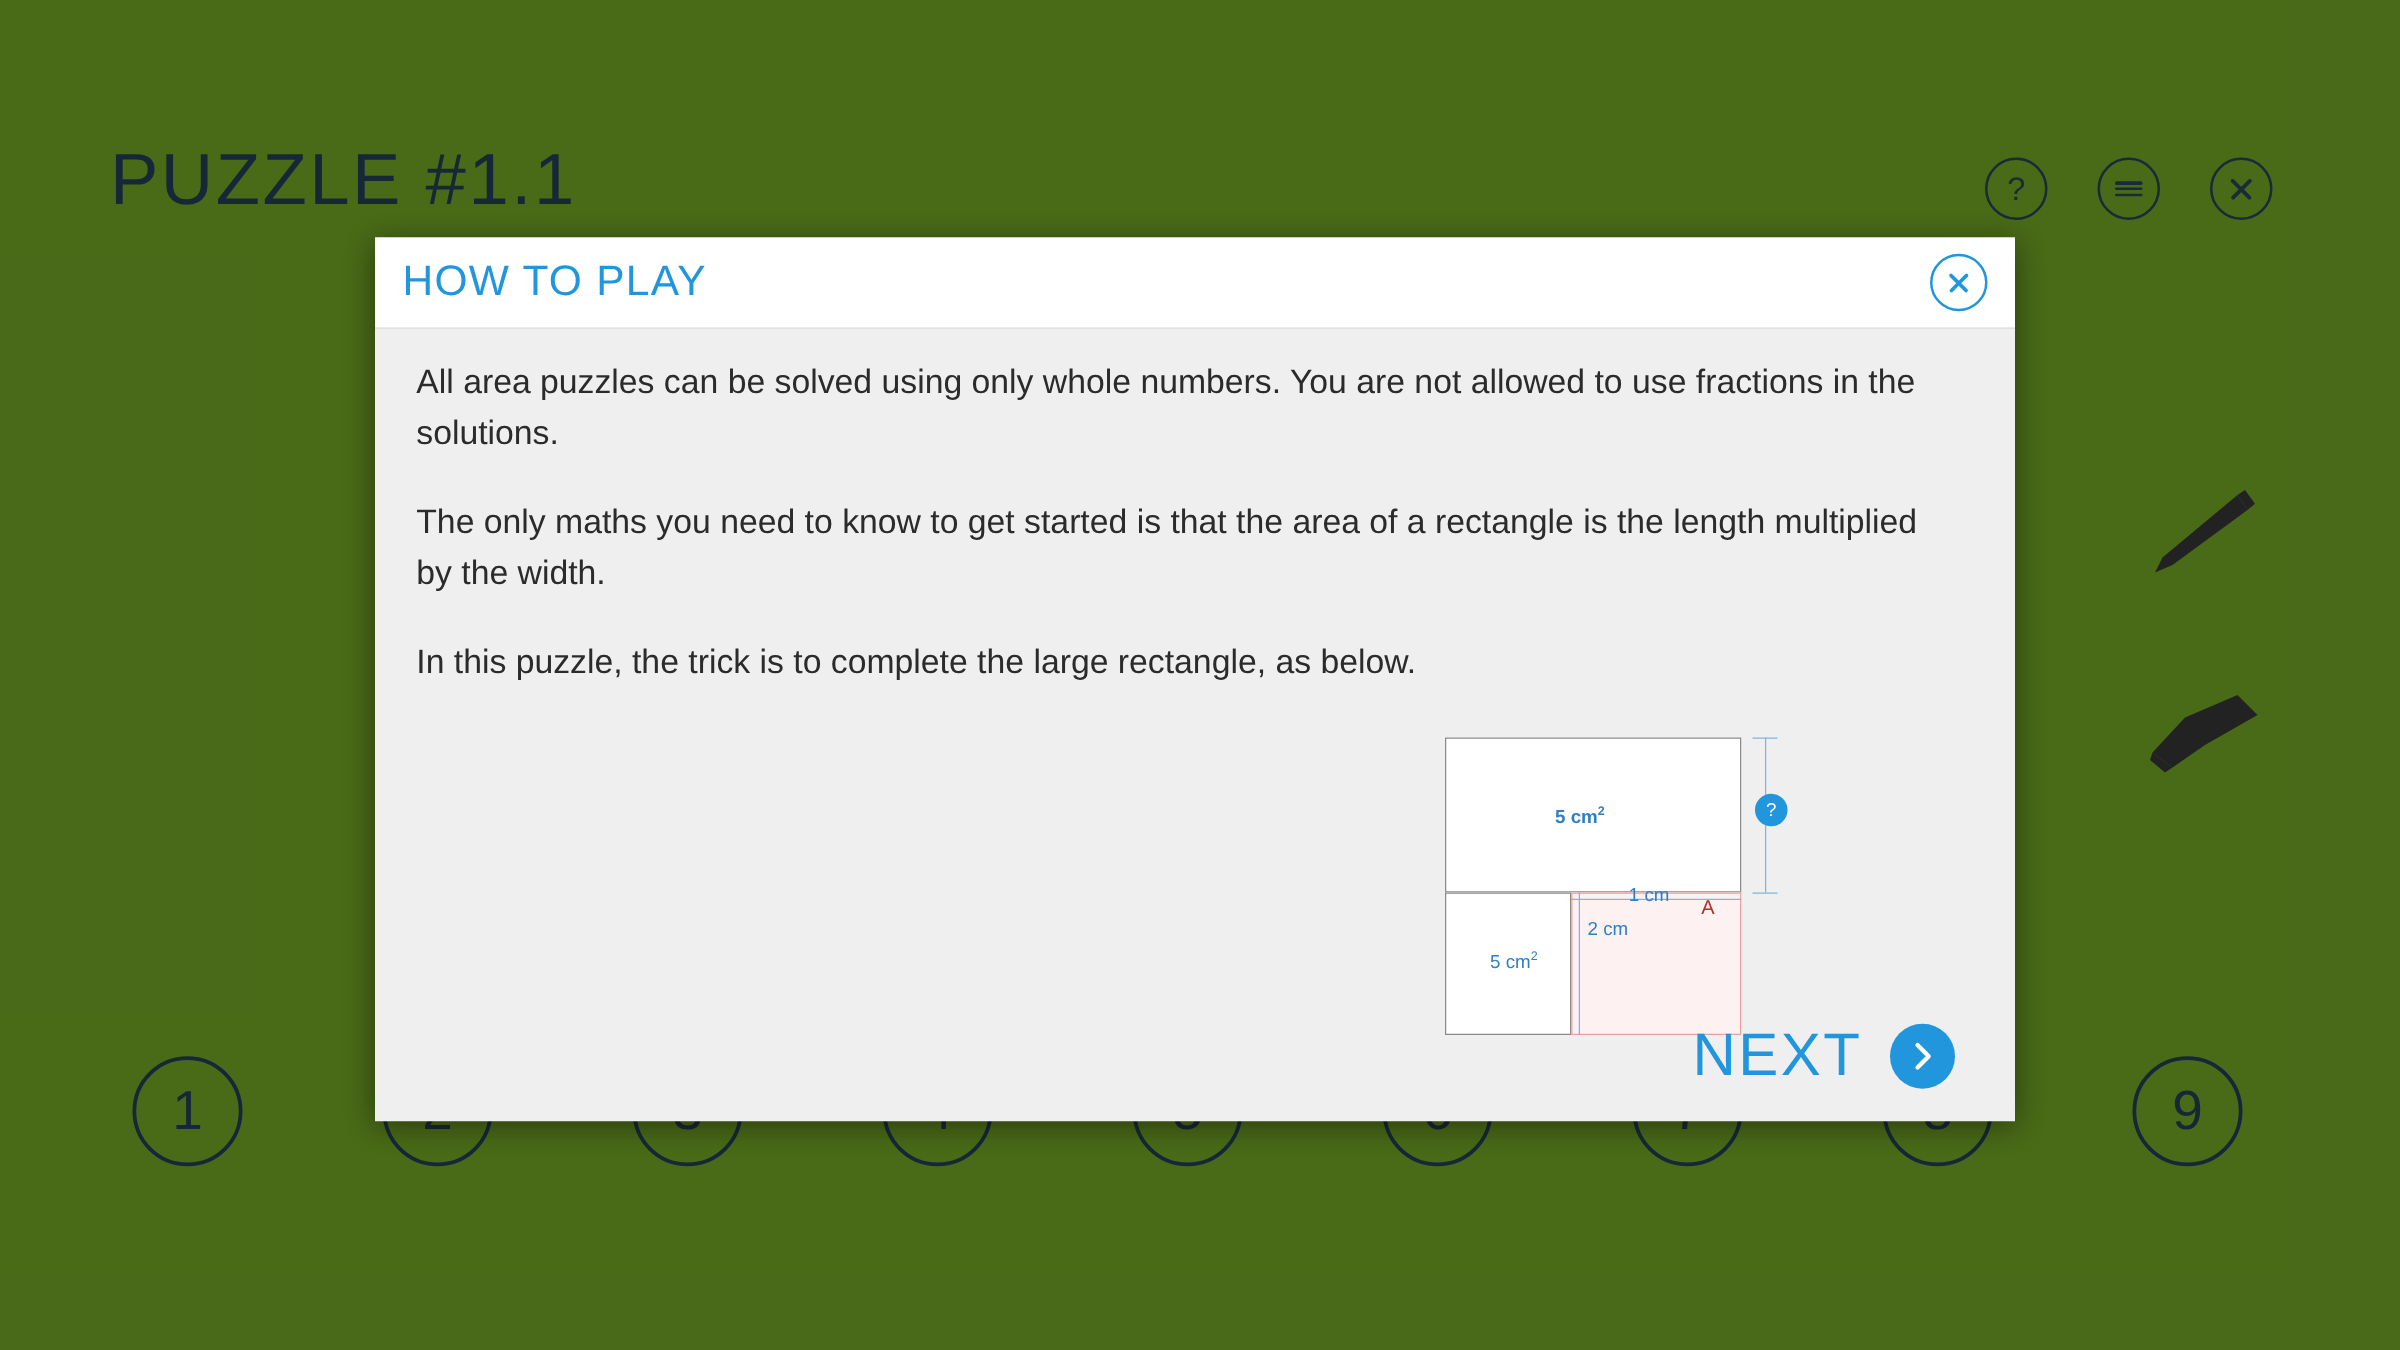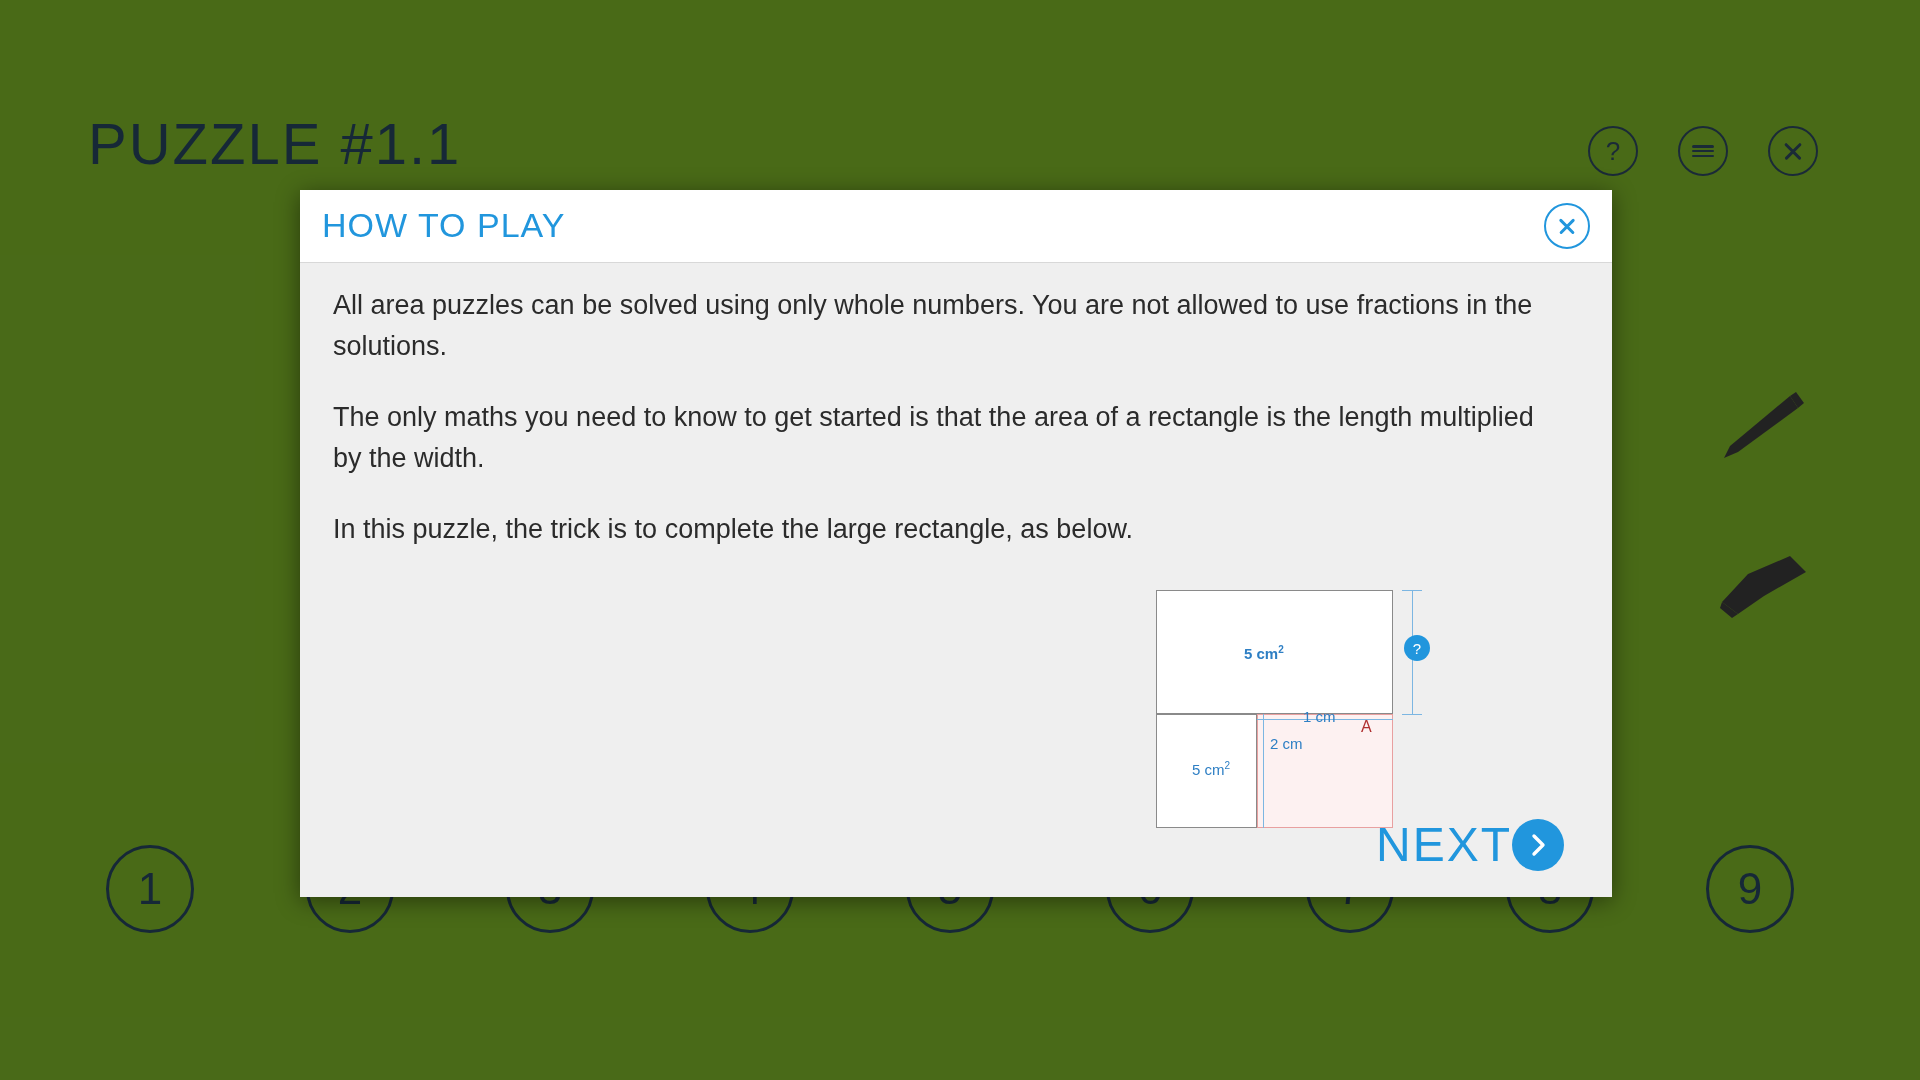--- a/index.html
+++ b/index.html
@@ -259,20 +259,21 @@
     font-size: 16px;
   }
 
   
   #next-row {
     position: absolute;
     right: 48px;
     bottom: 26px;
     display: flex;
     align-items: center;
+    gap: 22px;
   }
   #next-label {
     font-size: 48px;
     letter-spacing: 2px;
     color: #2196dd;
     font-weight: 300;
   }
   #next-arrow-btn {
     width: 52px;
     height: 52px;

